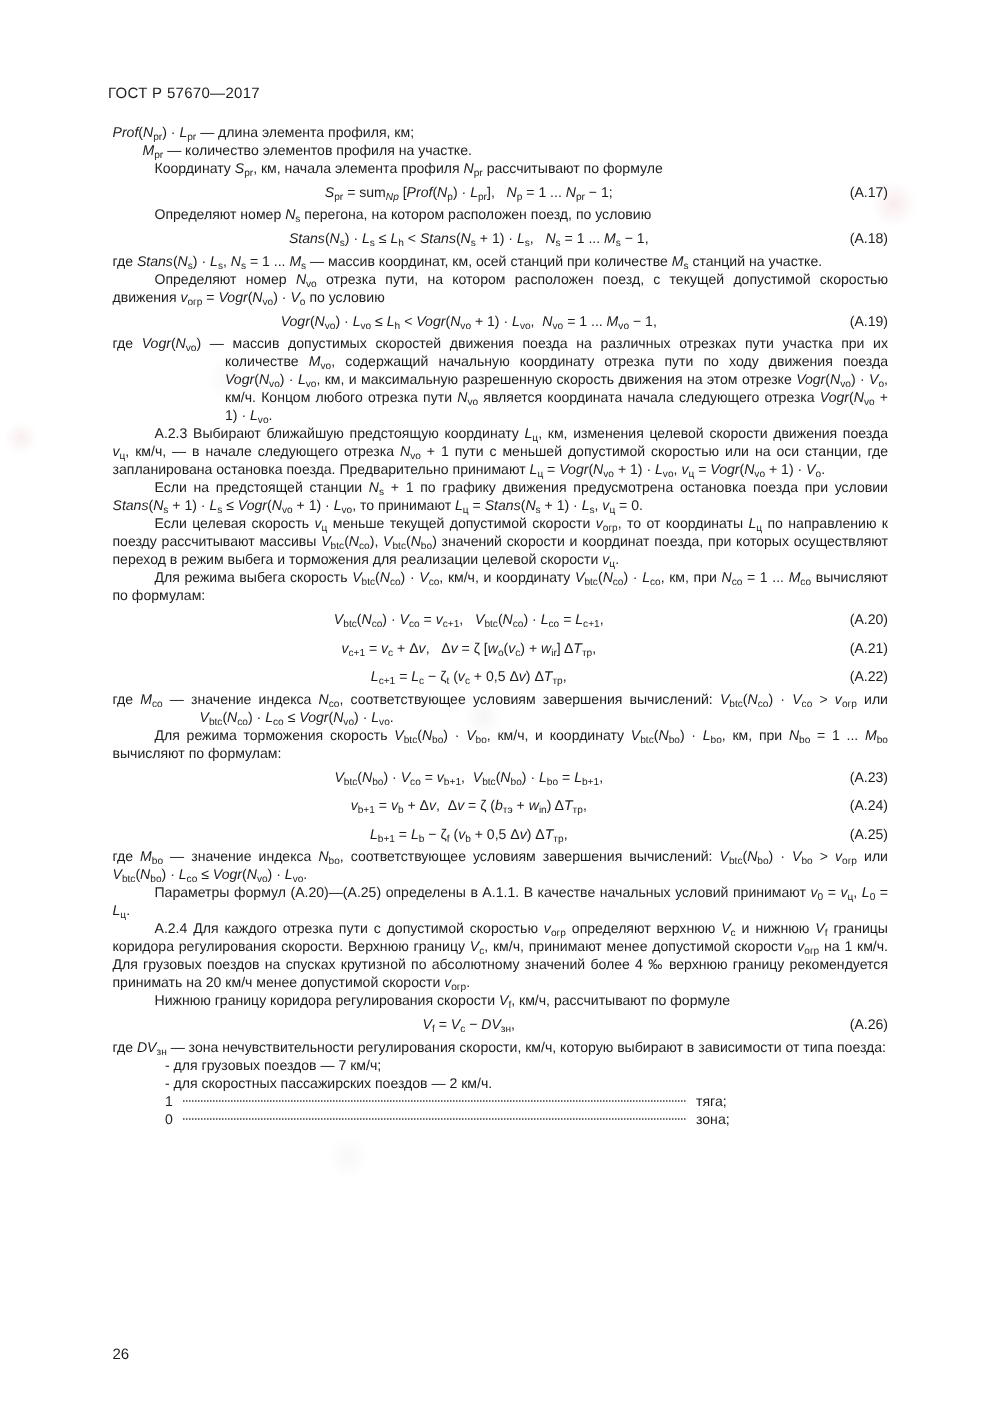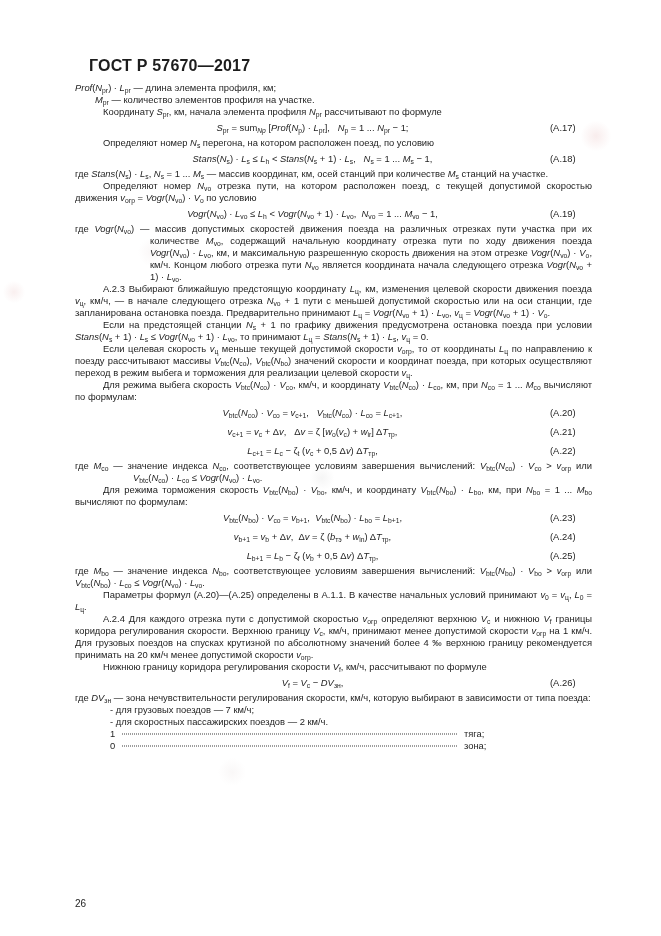--- a/index.html
+++ b/index.html
@@ -15,39 +15,39 @@
   .scan-artifacts {
     position:absolute; inset:0; pointer-events:none;
     background:
       radial-gradient(circle 22px at 596px 136px, rgba(225,170,170,0.22), transparent 70%),
       radial-gradient(circle 16px at 14px 292px, rgba(225,175,175,0.20), transparent 70%),
       radial-gradient(circle 20px at 152px 252px, rgba(220,200,200,0.15), transparent 70%),
       radial-gradient(circle 18px at 322px 478px, rgba(200,200,200,0.18), transparent 70%),
       radial-gradient(circle 20px at 232px 772px, rgba(215,200,200,0.14), transparent 70%);
   }
   .doc-header {
-    position:absolute; left:89px; top:57px;
-    font-weight:bold; font-size:16px; letter-spacing:0.2px;
+    position:absolute; left:72px; top:57px;
+    font-weight:normal; font-size:10px; letter-spacing:0.2px;
   }
   .doc-body {
     position:absolute; left:75px; top:82px; width:517px;
     font-size:9.4px; line-height:12px;
   }
   .doc-body i { font-style:italic; }
   .doc-body sub { font-size:0.72em; line-height:0; vertical-align:-2px; }
   .p     { text-indent:28px; text-align:justify; }
   .plain { text-align:justify; }
   .def1  { }
   .def2  { padding-left:20px; }
   .hang     { padding-left:75px; text-indent:-75px; text-align:justify; }
   .hang-sm  { padding-left:58px; text-indent:-58px; text-align:justify; }
   .li    { padding-left:35px; }
   .formula-row { display:flex; align-items:baseline; padding:3.5px 0; }
   .fbody { flex:1; text-align:center; }
-  .fnum  { width:42px; }
+  .fnum  { width:42px; text-align:right; }
   .dotted-row { display:flex; align-items:baseline; padding-left:35px; }
   .dlabel { white-space:nowrap; }
   .leader { flex:1; border-bottom:1.3px dotted #3c3c3c; margin:0 7px; transform:translateY(-2.5px); }
   .dterm  { width:128px; }
   .page-number { position:absolute; left:75px; top:860px; font-size:10px;margin-top:38px; }
 </style>
 </head>
 <body>
 
 <div class="page">

